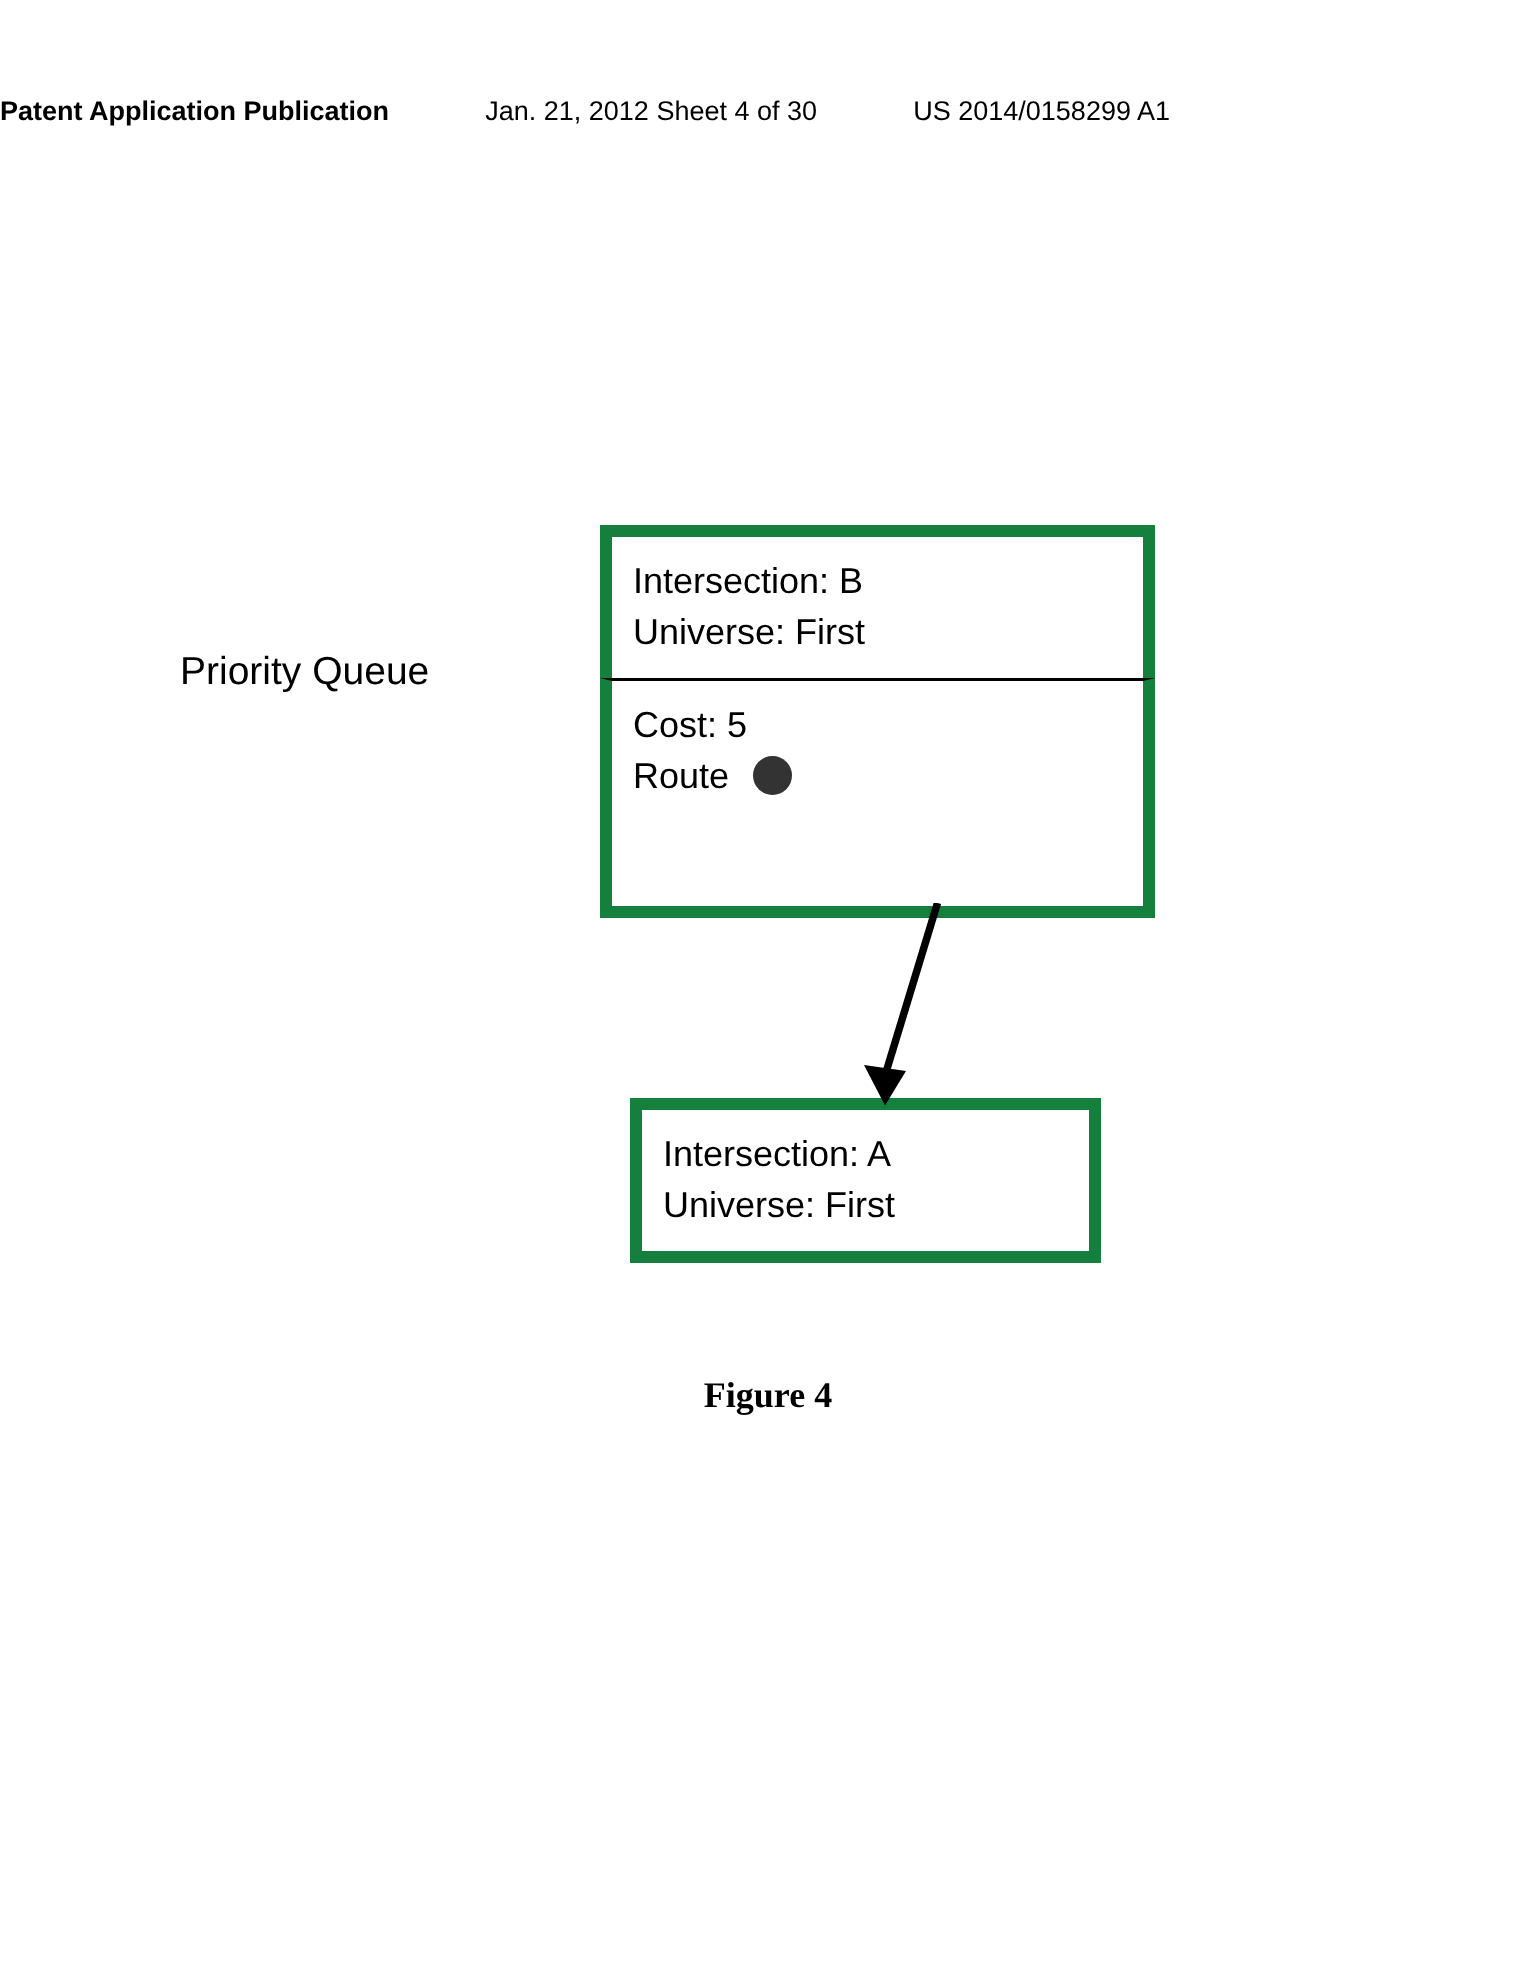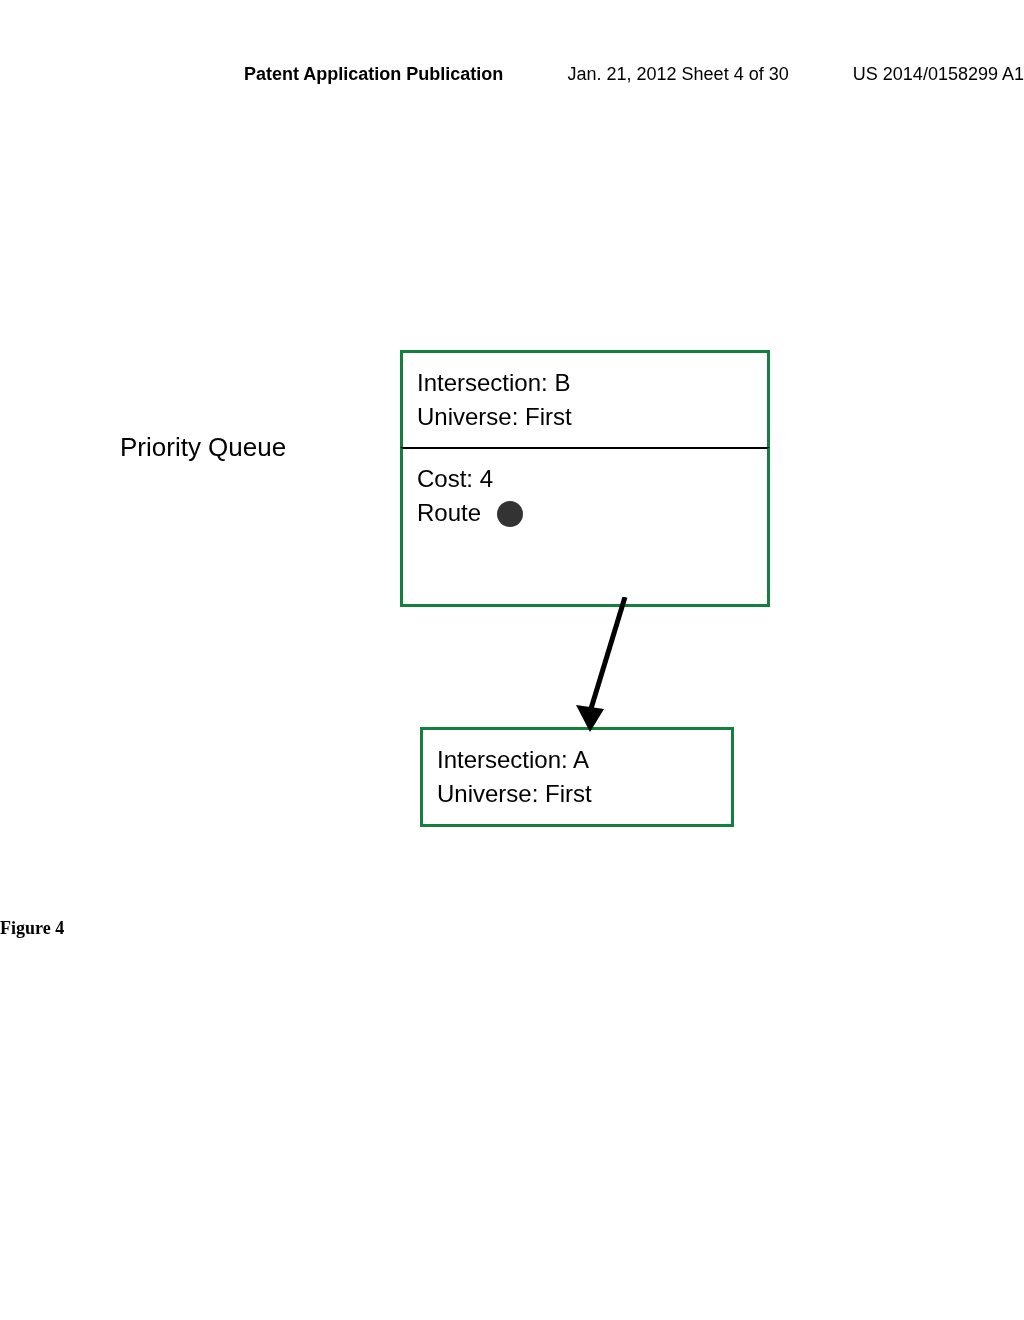--- a/index.html
+++ b/index.html
@@ -1,35 +1,35 @@
 <!DOCTYPE html>
 <html><head>
 <meta charset="utf-8">
 <style>
   * { box-sizing: border-box; margin: 0; padding: 0; }
   html, body { width: 1024px; height: 1320px; background: #fff; font-family: Arial, Helvetica, sans-serif; color: #000; }
   .page { width: 1024px; height: 1320px; position: relative; }
-  .header { position: absolute; top: 64px; left: 0; right: 0; display: flex; justify-content: flex-end; }
+  .header { position: absolute; top: 64px; left: 0; right: 0; display: flex; justify-content: flex-start; }
   .header-inner { width: 780px; display: flex; justify-content: space-between; font-size: 18px; }
   .header-left { font-weight: bold; }
   .header-center { font-weight: normal; }
   .header-right { font-weight: normal; }
   .content { position: absolute; top: 320px; left: 0; right: 0; bottom: 0; }
   .queue-label { position: absolute; left: 120px; top: 112px; font-size: 26px; font-weight: normal; }
   .diagram { position: absolute; left: 400px; top: 30px; width: 370px; }
-  .box { border: 3px solid #15803d; background: #fff; padding: 10px 14px; }
+  .box { border: 8px solid #15803d; background: #fff; padding: 10px 14px; }
   .box-top { border-bottom: none; }
   .box-bottom-of-top { border-top: 2px solid #000; height: 160px; position: relative; }
   .box-line { font-size: 24px; margin: 6px 0; }
-  .route-line { display: flex; align-items: flex-end; gap: 16px; }
+  .route-line { display: flex; align-items: flex-start; gap: 16px; }
   .dot { width: 26px; height: 26px; border-radius: 50%; background: #333; display: inline-block; position: relative; }
   .arrow-wrap { position: relative; height: 120px; width: 100%; }
   .arrow-svg { position: absolute; left: 140px; top: -10px; width: 120px; height: 140px; }
   .box-a { width: 314px; margin-left: 20px; }
-  .figure-caption { position: absolute; top: 598px; left: 0; right: 0; text-align: left; font-family: "Times New Roman", Times, serif; font-weight: bold; font-size: 18px; }
+  .figure-caption { position: absolute; top: 598px; left: 0; right: 0; text-align: center; font-family: "Times New Roman", Times, serif; font-weight: bold; font-size: 24px; }
 </style>
 </head>
 <body>
 
 <div class="page">
   <div class="header">
     <div class="header-inner">
       <span class="header-left">Patent Application Publication</span>
       <span class="header-center">Jan. 21, 2012  Sheet 4 of 30</span>
       <span class="header-right">US 2014/0158299 A1</span>
@@ -38,21 +38,21 @@
 
   <div class="content">
     <div class="queue-label">Priority Queue</div>
 
     <div class="diagram">
       <div class="box box-top">
         <div class="box-line">Intersection: B</div>
         <div class="box-line">Universe: First</div>
       </div>
       <div class="box box-bottom-of-top">
-        <div class="box-line">Cost: 4</div>
+        <div class="box-line">Cost: 5</div>
         <div class="box-line route-line">
           <span>Route</span>
           <span class="dot"></span>
         </div>
       </div>
 
       <div class="arrow-wrap">
         <svg class="arrow-svg" viewBox="0 0 120 140">
           <line x1="85" y1="0" x2="50" y2="115" stroke="#000" stroke-width="5"></line>
           <polygon points="50,135 36,108 64,112" fill="#000"></polygon>

